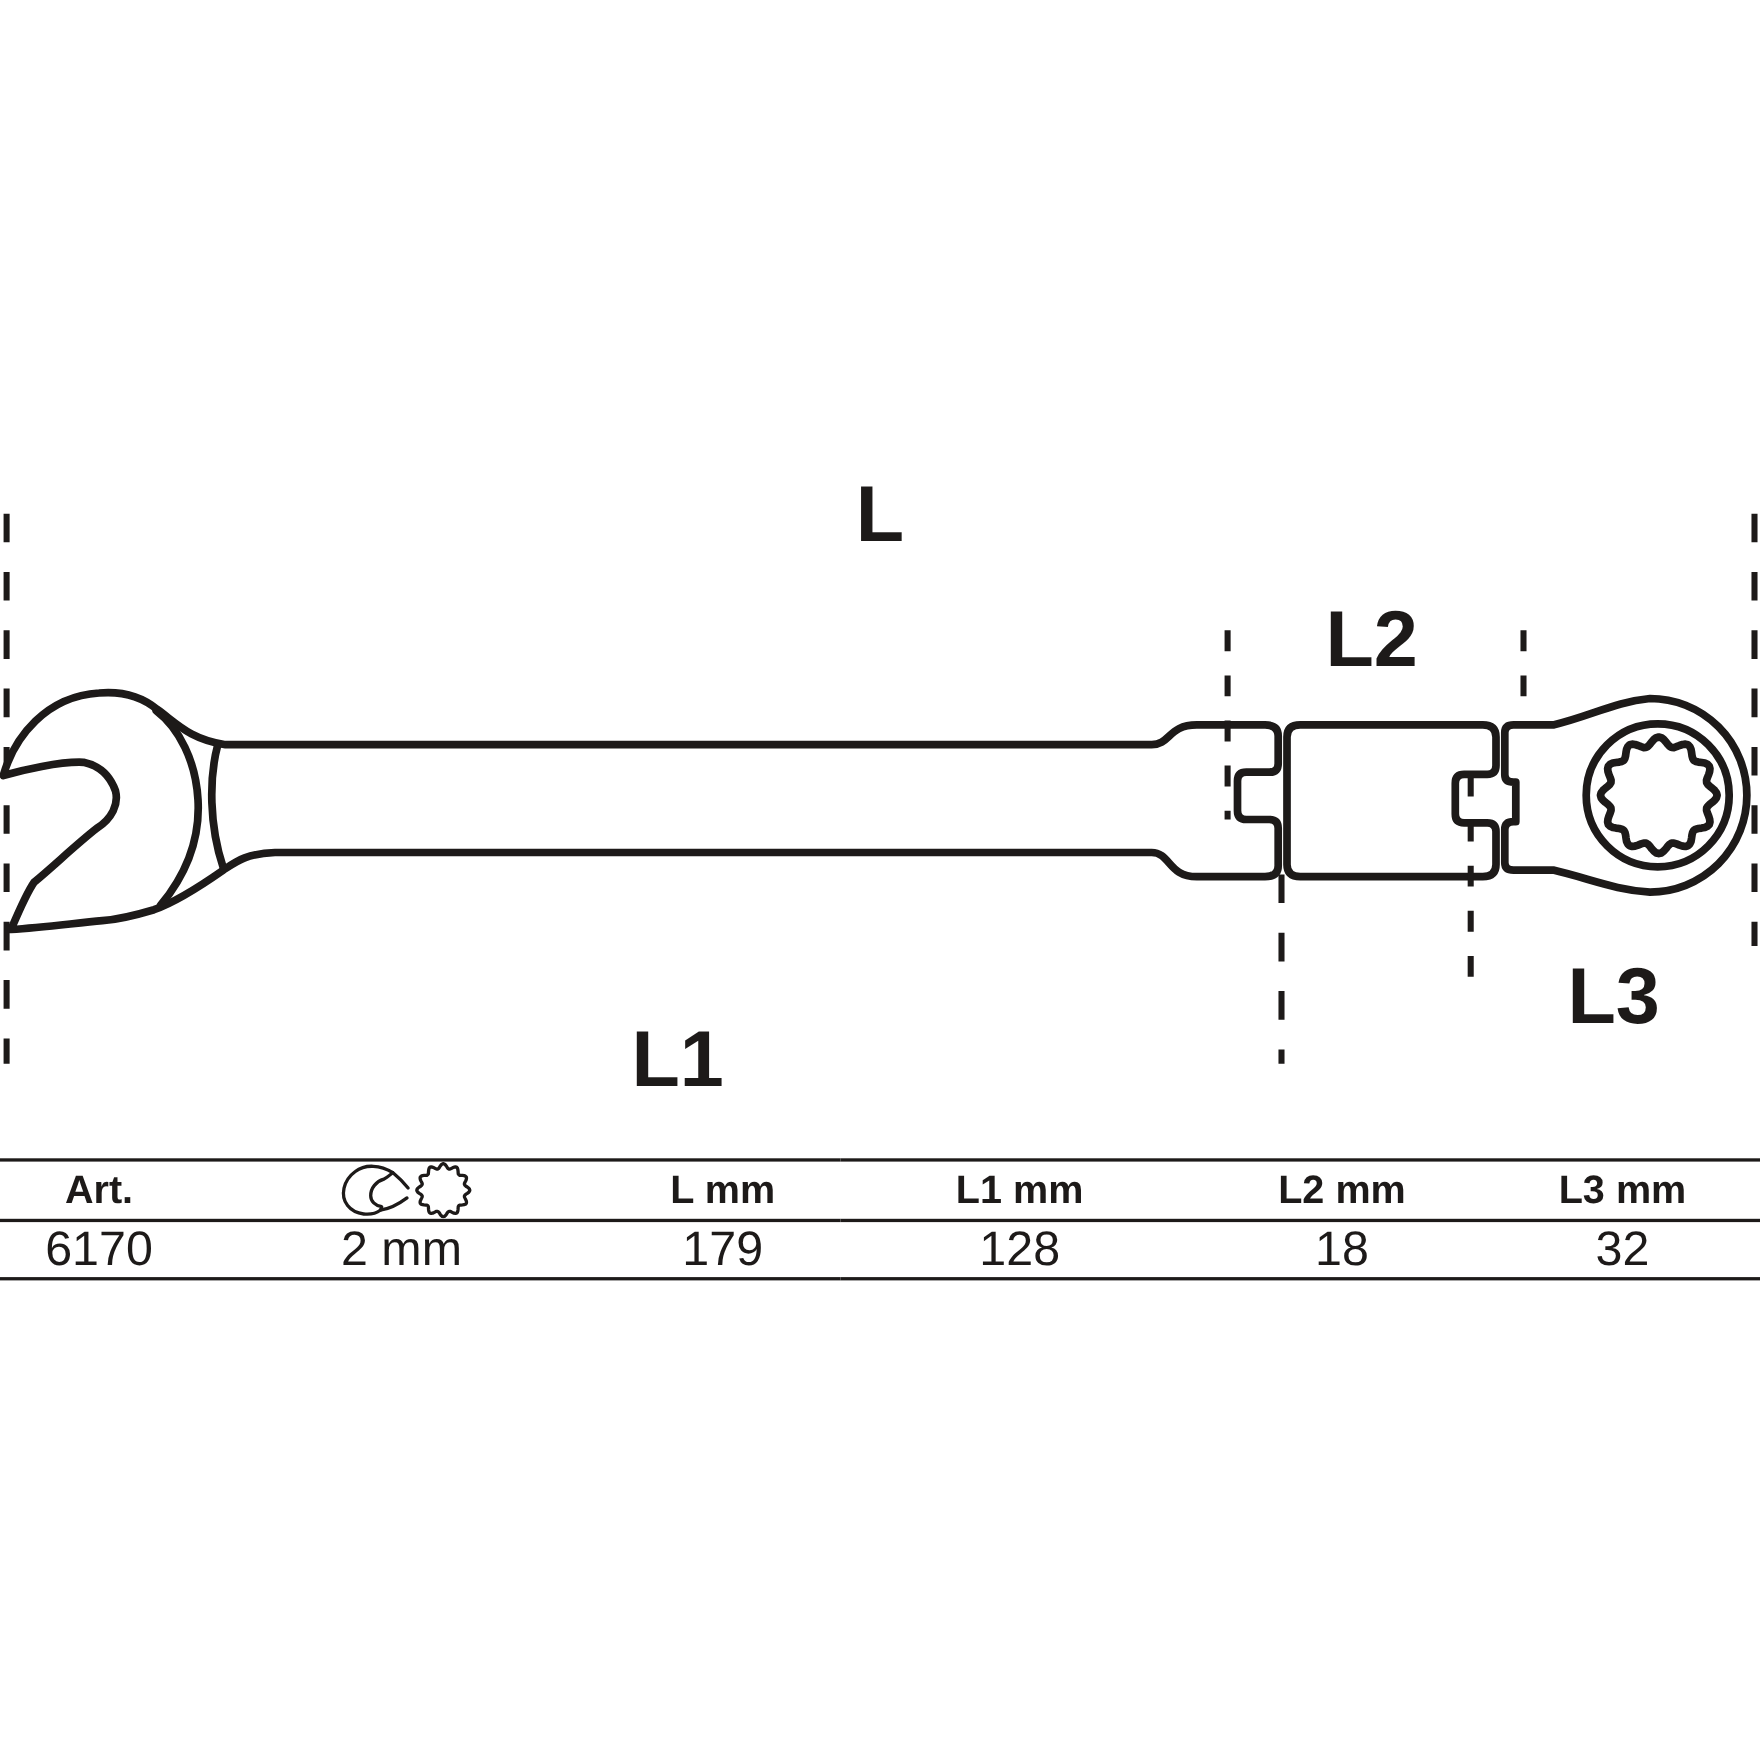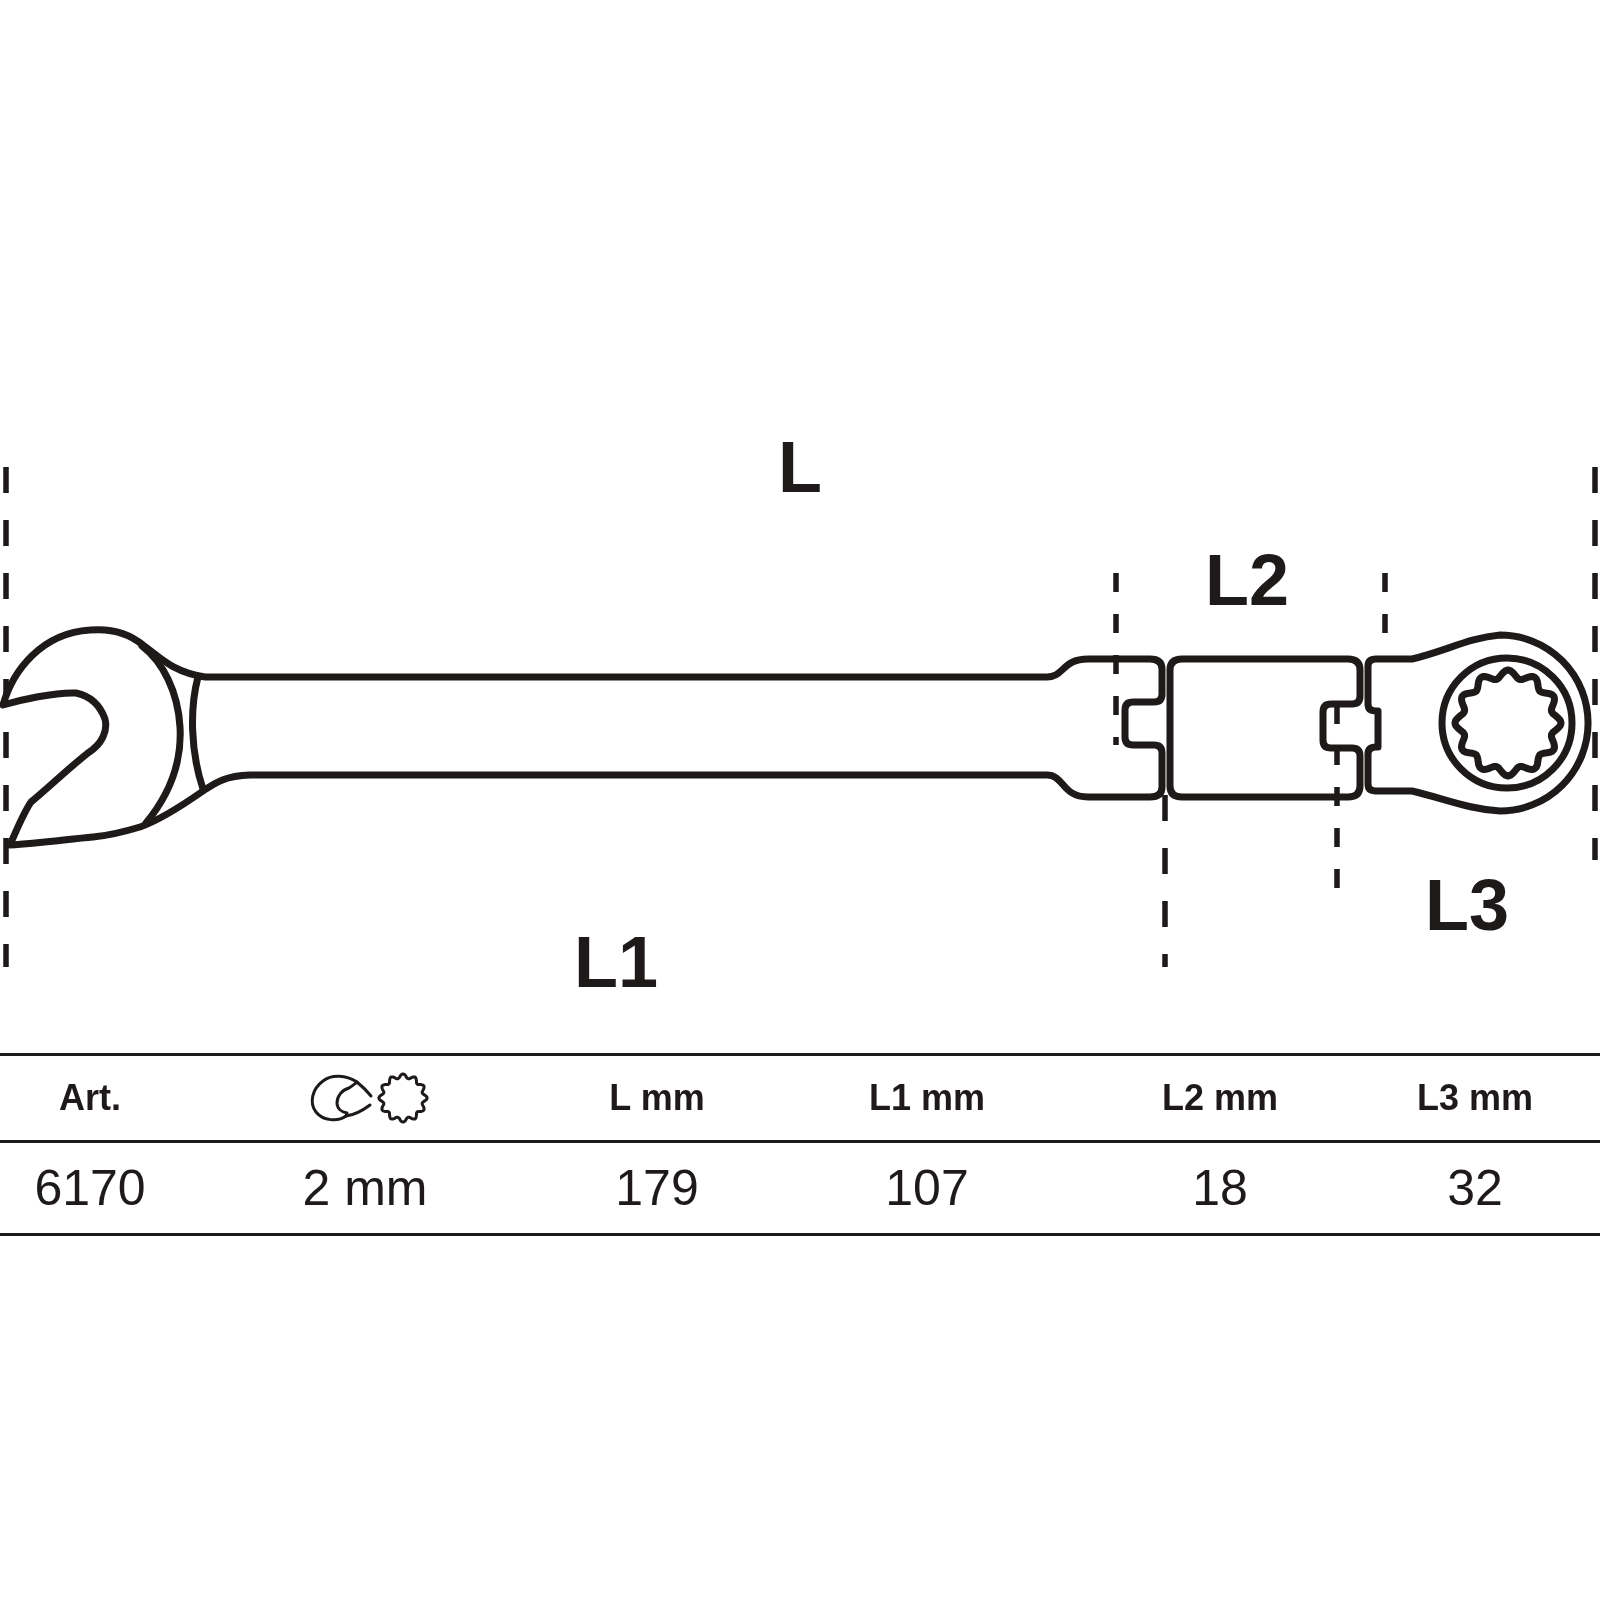--- a/index.html
+++ b/index.html
@@ -7,27 +7,27 @@
        font-family:"Liberation Sans",sans-serif;color:var(--ink,#1d1a19);}
   #drawing{position:absolute;left:0;top:0;}
   #drawing text{font-family:"Liberation Sans",sans-serif;font-weight:bold;font-size:72px;fill:var(--ink,#1d1a19);}
   .dash{stroke:var(--ink,#1d1a19);stroke-width:5.5;stroke-dasharray:26 27;fill:none;}
   .dash2{stroke:var(--ink,#1d1a19);stroke-width:5.5;stroke-dasharray:19 22;fill:none;}
   .line{stroke:var(--ink,#1d1a19);stroke-width:7;fill:none;stroke-linejoin:round;stroke-linecap:round;}
   .part{stroke:var(--ink,#1d1a19);stroke-width:7;fill:#fff;stroke-linejoin:round;}
   .icon-line{stroke:var(--ink,#1d1a19);stroke-width:3;fill:none;stroke-linejoin:round;stroke-linecap:round;}
   .icon-part{stroke:var(--ink,#1d1a19);stroke-width:3;fill:#fff;stroke-linejoin:round;}
   #spec-table{position:absolute;left:0;top:1053px;width:1600px;border-collapse:collapse;table-layout:fixed;}
-  #spec-table td,#spec-table th{text-align:center;vertical-align:middle;padding:16px;}
+  #spec-table td,#spec-table th{text-align:center;vertical-align:middle;padding:0;}
   #spec-table thead tr{height:51px;}
   #spec-table tbody tr{height:50px;}
   #spec-table thead{border-top:3.5px solid var(--ink,#1d1a19);border-bottom:3px solid var(--ink,#1d1a19);}
   #spec-table tbody{border-bottom:3.5px solid var(--ink,#1d1a19);}
   #spec-table th{font-weight:bold;font-size:36px;}
-  #spec-table td{font-weight:normal;font-size:50px;}
+  #spec-table td{font-weight:normal;font-size:44px;}
   .icon-cell svg{vertical-align:middle;}
 </style>
 </head>
 <body>
 
 <svg id="drawing" width="1600" height="1600" viewBox="0 0 1600 1600">
 
   <line class="dash" x1="6" y1="467" x2="6" y2="967"></line>
   <line class="dash" x1="1595" y1="467" x2="1595" y2="860"></line>
   <line class="dash2" x1="1385" y1="573" x2="1385" y2="642"></line>
@@ -121,18 +121,18 @@
       <th>L1 mm</th>
       <th>L2 mm</th>
       <th>L3 mm</th>
     </tr>
   </thead>
   <tbody>
     <tr>
       <td>6170</td>
       <td>2 mm</td>
       <td>179</td>
-      <td>107</td>
+      <td>128</td>
       <td>18</td>
       <td>32</td>
     </tr>
   </tbody>
 </table>
 
 </body></html>

